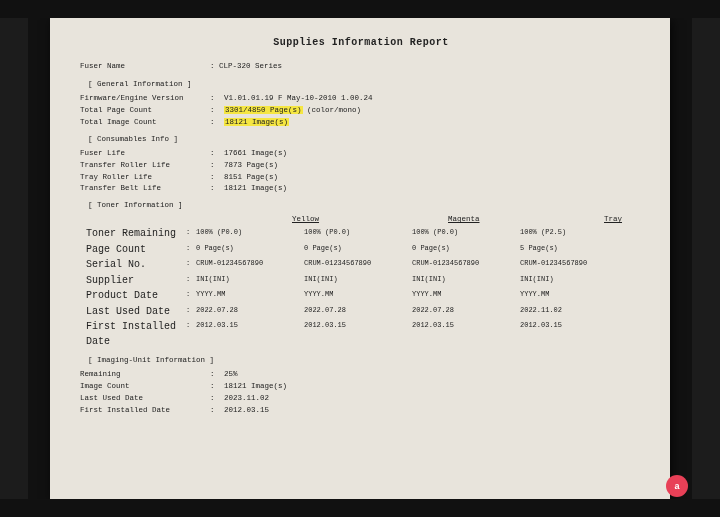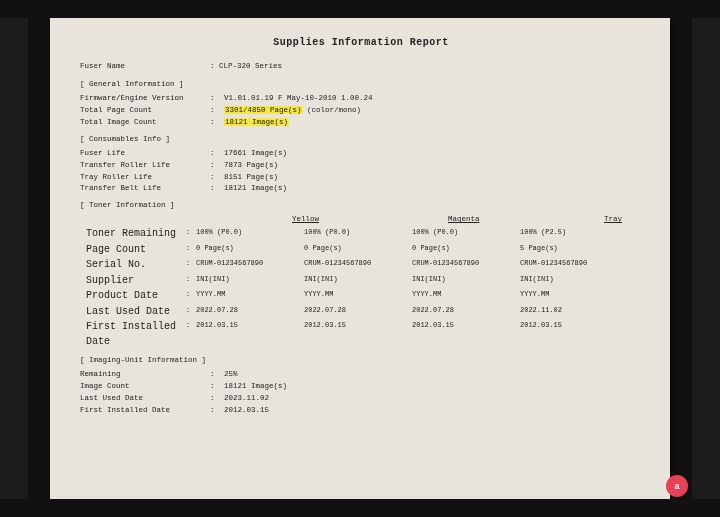--- a/index.html
+++ b/index.html
@@ -106,20 +106,21 @@
       flex: 1;
     }
 
     .section {
       margin-bottom: 6px;
     }
     .section-title {
       font-size: 7.5px;
       margin-bottom: 3px;
       color: #222;
+      margin-left: 8px;
     }
     .section-row {
       display: flex;
       margin-bottom: 1px;
       font-size: 7.5px;
     }
     .row-label {
       width: 130px;
       flex-shrink: 0;
     }

